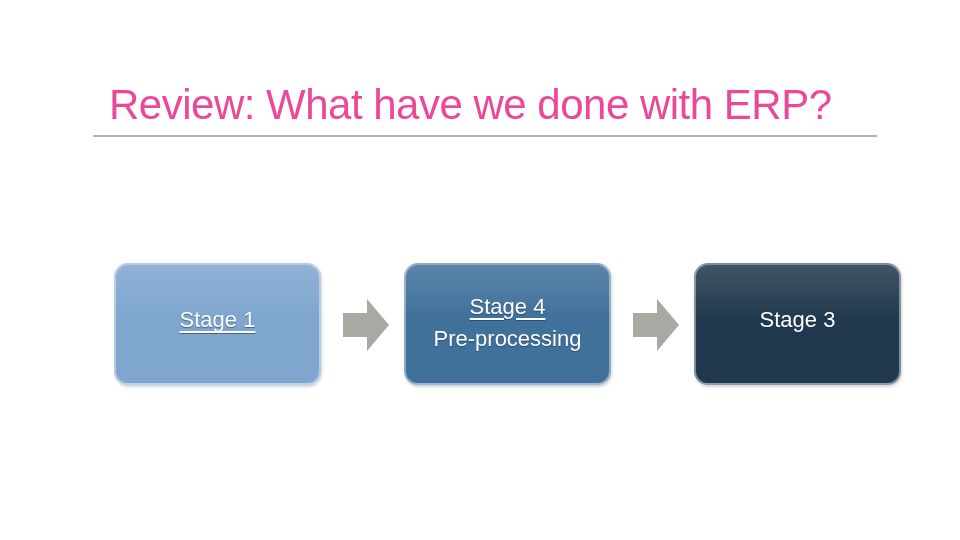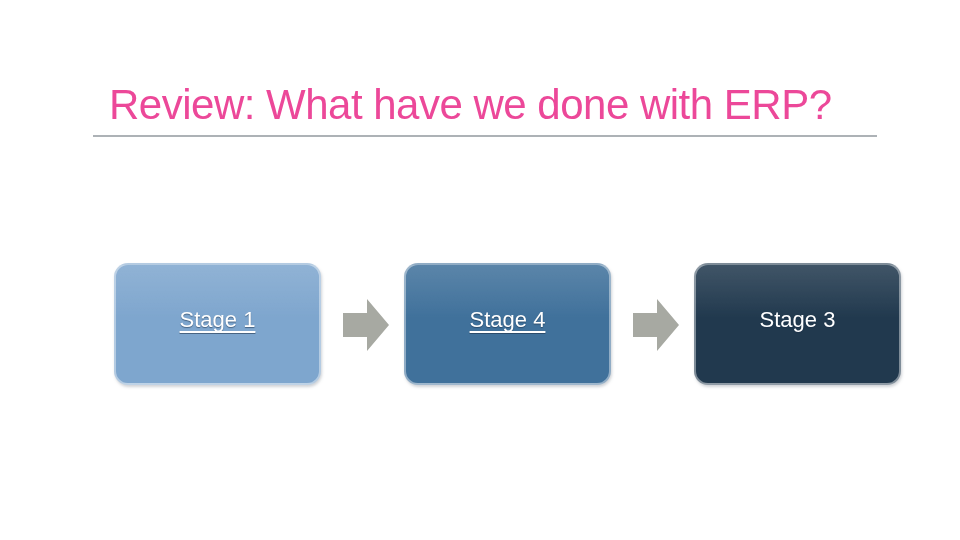--- a/index.html
+++ b/index.html
@@ -97,20 +97,21 @@
     <div class="stage-box" style="background-color: rgb(126, 166, 206);">
       <div class="stage-heading underlined">Stage 1</div>
     </div>
 
     <svg class="arrow" viewBox="0 0 46 52" aria-hidden="true">
       <polygon points="0,14 24,14 24,0 46,26 24,52 24,38 0,38" style="fill: rgb(167, 169, 162);"></polygon>
     </svg>
 
     <div class="stage-box" style="background-color: rgb(64, 113, 155);">
       <div class="stage-heading underlined">Stage 4</div>
+      <div class="stage-body">Pre-processing</div>
     </div>
 
     <svg class="arrow" viewBox="0 0 46 52" aria-hidden="true">
       <polygon points="0,14 24,14 24,0 46,26 24,52 24,38 0,38" style="fill: rgb(167, 169, 162);"></polygon>
     </svg>
 
     <div class="stage-box" style="background-color: rgb(33, 57, 78); gap: 20px;">
       <div class="stage-heading">Stage 3</div>
     </div>
 

